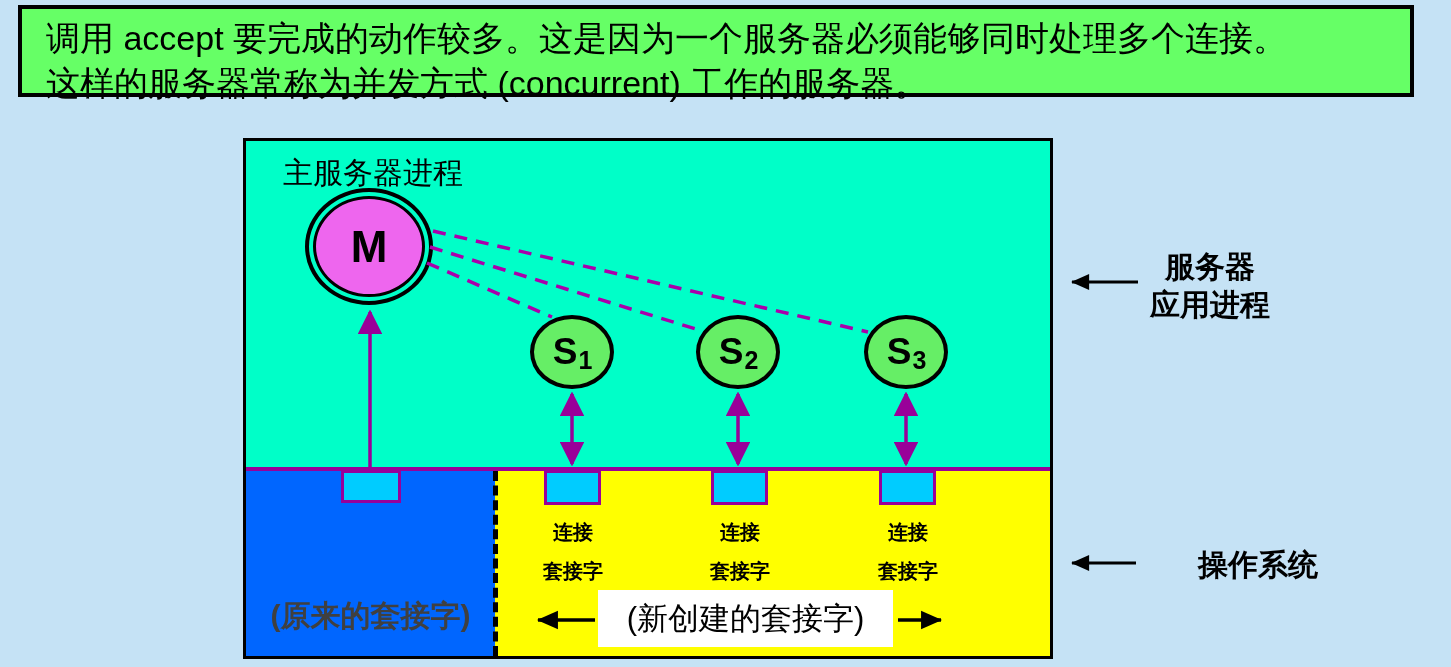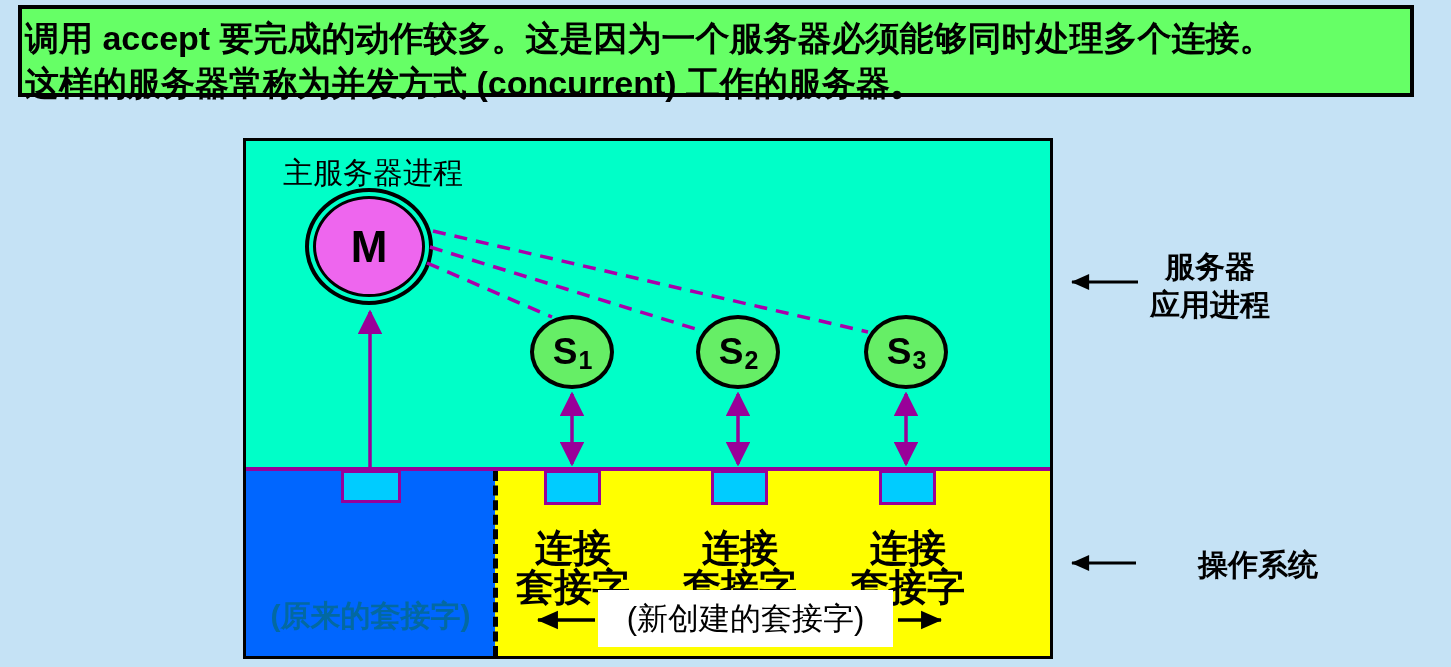--- a/index.html
+++ b/index.html
@@ -6,21 +6,21 @@
   #page{
     position:relative;width:1451px;height:667px;overflow:hidden;
     background:#C5E2F5;
     font-family:"Liberation Sans","DejaVu Sans",sans-serif;
     color:#000;
   }
   
   .banner{
     position:absolute;left:18px;top:5px;width:1396px;height:92px;
     background:#66FF66;border:4px solid #000;box-sizing:border-box;
-    padding:7px 0 0 3px;font-weight:bold;font-size:34px;line-height:45px;
+    padding:7px 0 0 24px;font-weight:normal;font-size:34px;line-height:45px;
     white-space:nowrap;letter-spacing:0px;
   }
   
   .diagram{
     position:absolute;left:243px;top:138px;width:810px;height:521px;
     border:3px solid #000;box-sizing:border-box;background:#00FFC8;
   }
   .diagram *{box-sizing:border-box;}
   .lbl{position:absolute;font-weight:normal;font-size:30px;text-align:center;white-space:nowrap;}
   .master-lbl{left:27px;top:12px;width:200px;}
@@ -50,25 +50,25 @@
   .blue-area{position:absolute;left:0;top:330px;width:249px;height:185px;background:#0066FF;}
   .yellow-area{position:absolute;left:249px;top:330px;width:555px;height:185px;background:#FFFF00;}
   .dash-sep{position:absolute;left:247px;top:330px;width:0;height:185px;border-left:5px dashed #000;}
   .socket{
     position:absolute;top:329px;height:35px;background:#00CCFF;border:3px solid #990099;
   }
   .sock-m{left:95px;width:60px;height:33px;}
   .sock-1{left:298px;width:57px;}
   .sock-2{left:465px;width:57px;}
   .sock-3{left:633px;width:57px;}
-  .conn-lbl{position:absolute;top:388px;width:140px;font-weight:bold;font-size:38px;
+  .conn-lbl{position:absolute;top:372px;width:140px;font-weight:bold;font-size:20px;
     line-height:39px;text-align:center;}
   .cl1{left:257px;} .cl2{left:424px;} .cl3{left:592px;}
   .orig-lbl{position:absolute;left:0;top:455px;width:249px;text-align:center;
-    color:#0369a1;font-weight:bold;font-size:30px;white-space:nowrap;}
+    color:#404040;font-weight:bold;font-size:30px;white-space:nowrap;}
   .new-box{
     position:absolute;left:352px;top:449px;width:295px;height:57px;background:#fff;
     display:flex;align-items:center;justify-content:center;
     font-weight:normal;font-size:31px;white-space:nowrap;
   }
   
   .annot{position:absolute;font-weight:bold;font-size:30px;line-height:38px;
     text-align:center;white-space:nowrap;}
   .annot-server{left:1142px;top:248px;width:136px;font-family:Liberation Serif, serif;}
   .annot-os{left:1188px;top:546px;width:140px;}

